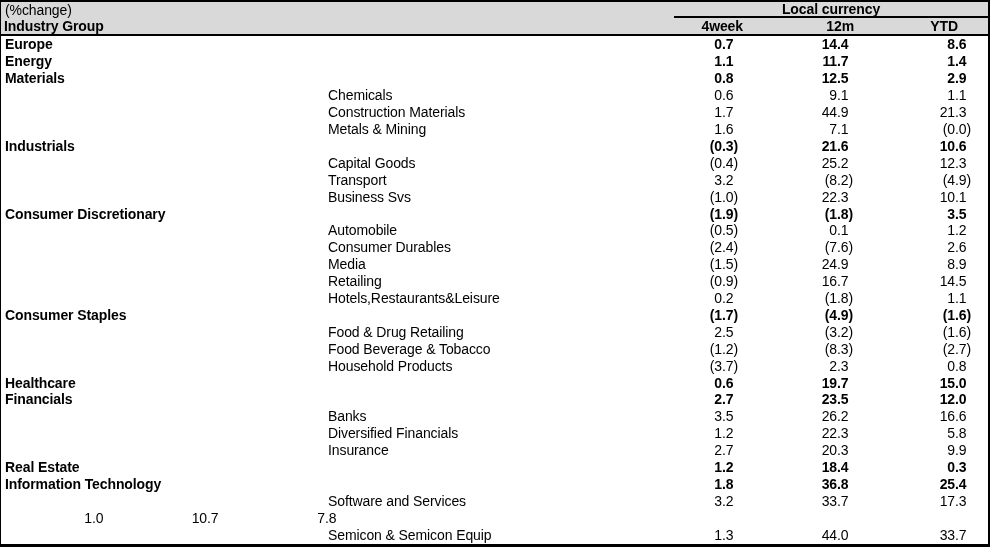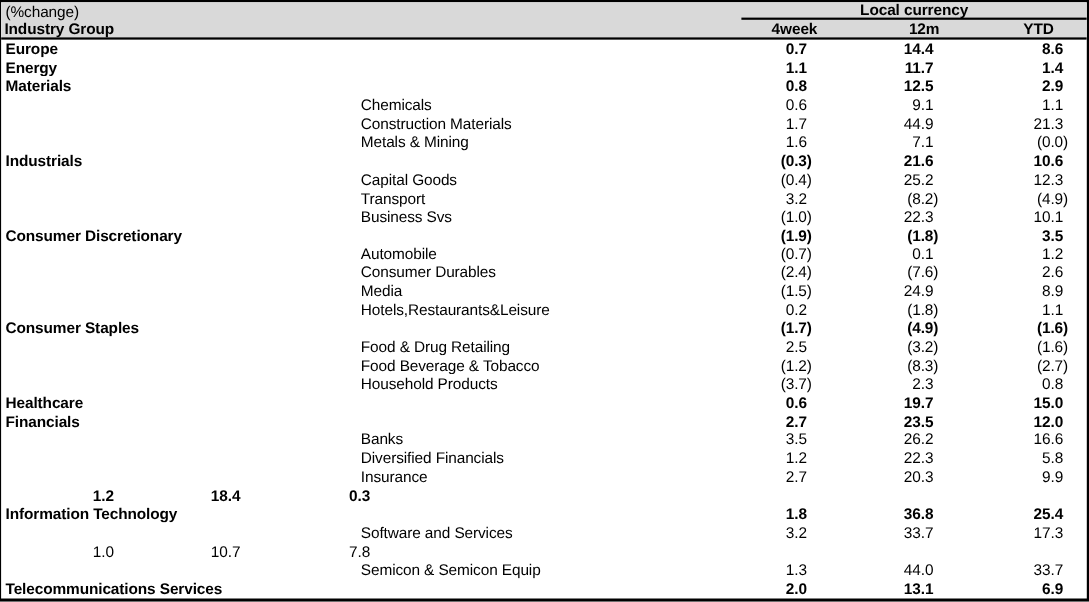--- a/index.html
+++ b/index.html
@@ -186,39 +186,45 @@
 
   <div class="row lvl1">
     <div class="cell name">Consumer Discretionary</div>
     <div class="cell val c1">(1.9)</div>
     <div class="cell val c2">(1.8)</div>
     <div class="cell val c3">3.5<span class="pp"></span></div>
   </div>
 
   <div class="row lvl2">
     <div class="cell name">Automobile</div>
-    <div class="cell val c1">(0.7)</div>
+    <div class="cell val c1">(0.5)</div>
     <div class="cell val c2">0.1<span class="pp"></span></div>
     <div class="cell val c3">1.2<span class="pp"></span></div>
   </div>
 
   <div class="row lvl2">
     <div class="cell name">Consumer Durables</div>
     <div class="cell val c1">(2.4)</div>
     <div class="cell val c2">(7.6)</div>
     <div class="cell val c3">2.6<span class="pp"></span></div>
   </div>
 
   <div class="row lvl2">
     <div class="cell name">Media</div>
     <div class="cell val c1">(1.5)</div>
     <div class="cell val c2">24.9<span class="pp"></span></div>
     <div class="cell val c3">8.9<span class="pp"></span></div>
   </div>
 
+  <div class="row lvl2">
+    <div class="cell name">Retailing</div>
+    <div class="cell val c1">(0.9)</div>
+    <div class="cell val c2">16.7<span class="pp"></span></div>
+    <div class="cell val c3">14.5<span class="pp"></span></div>
+  </div>
 
   <div class="row lvl2">
     <div class="cell name">Hotels,Restaurants&amp;Leisure</div>
     <div class="cell val c1">0.2<span class="pp"></span></div>
     <div class="cell val c2">(1.8)</div>
     <div class="cell val c3">1.1<span class="pp"></span></div>
   </div>
 
   <div class="row lvl1">
     <div class="cell name">Consumer Staples</div>
@@ -277,20 +283,21 @@
   </div>
 
   <div class="row lvl2">
     <div class="cell name">Insurance</div>
     <div class="cell val c1">2.7<span class="pp"></span></div>
     <div class="cell val c2">20.3<span class="pp"></span></div>
     <div class="cell val c3">9.9<span class="pp"></span></div>
   </div>
 
   <div class="row lvl1">
+    <div class="cell name">Real Estate</div>
     <div class="cell val c1">1.2<span class="pp"></span></div>
     <div class="cell val c2">18.4<span class="pp"></span></div>
     <div class="cell val c3">0.3<span class="pp"></span></div>
   </div>
 
   <div class="row lvl1">
     <div class="cell name">Information Technology</div>
     <div class="cell val c1">1.8<span class="pp"></span></div>
     <div class="cell val c2">36.8<span class="pp"></span></div>
     <div class="cell val c3">25.4<span class="pp"></span></div>
@@ -309,26 +316,20 @@
     <div class="cell val c3">7.8<span class="pp"></span></div>
   </div>
 
   <div class="row lvl2">
     <div class="cell name">Semicon &amp; Semicon Equip</div>
     <div class="cell val c1">1.3<span class="pp"></span></div>
     <div class="cell val c2">44.0<span class="pp"></span></div>
     <div class="cell val c3">33.7<span class="pp"></span></div>
   </div>
 
-  <div class="row lvl1">
-    <div class="cell name">Telecommunications Services</div>
-    <div class="cell val c1">2.0<span class="pp"></span></div>
-    <div class="cell val c2">13.1<span class="pp"></span></div>
-    <div class="cell val c3">6.9<span class="pp"></span></div>
-  </div>
 
   <div class="row lvl1">
     <div class="cell name">Utilities</div>
     <div class="cell val c1">3.2<span class="pp"></span></div>
     <div class="cell val c2">2.7<span class="pp"></span></div>
     <div class="cell val c3">(1.8)</div>
   </div>
 </div>
 </div>
 

